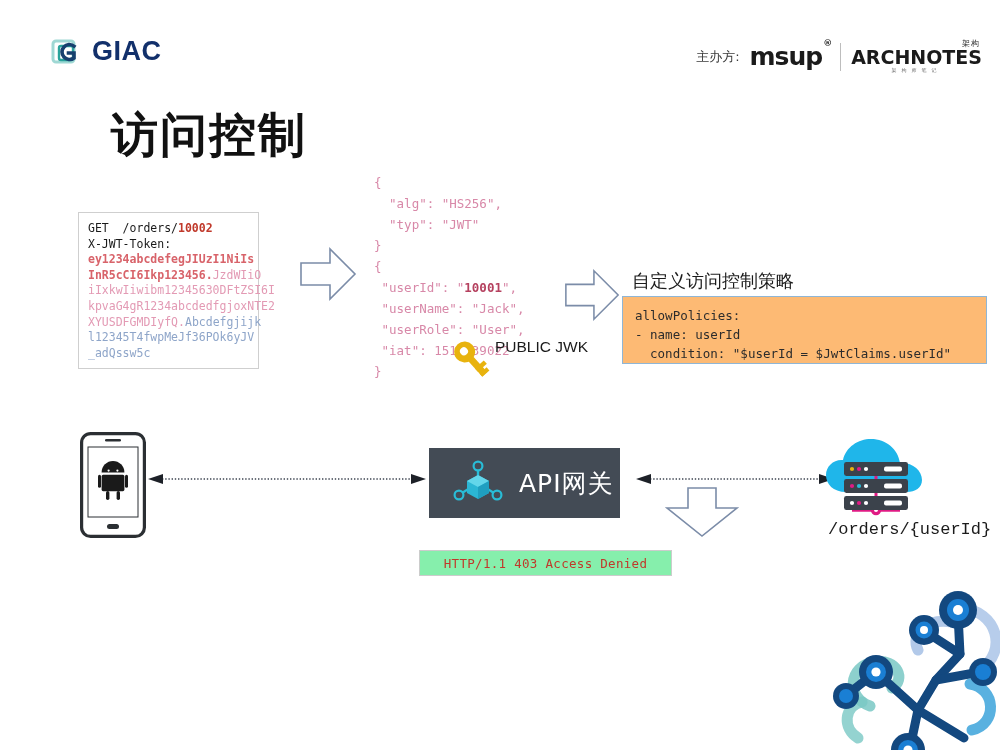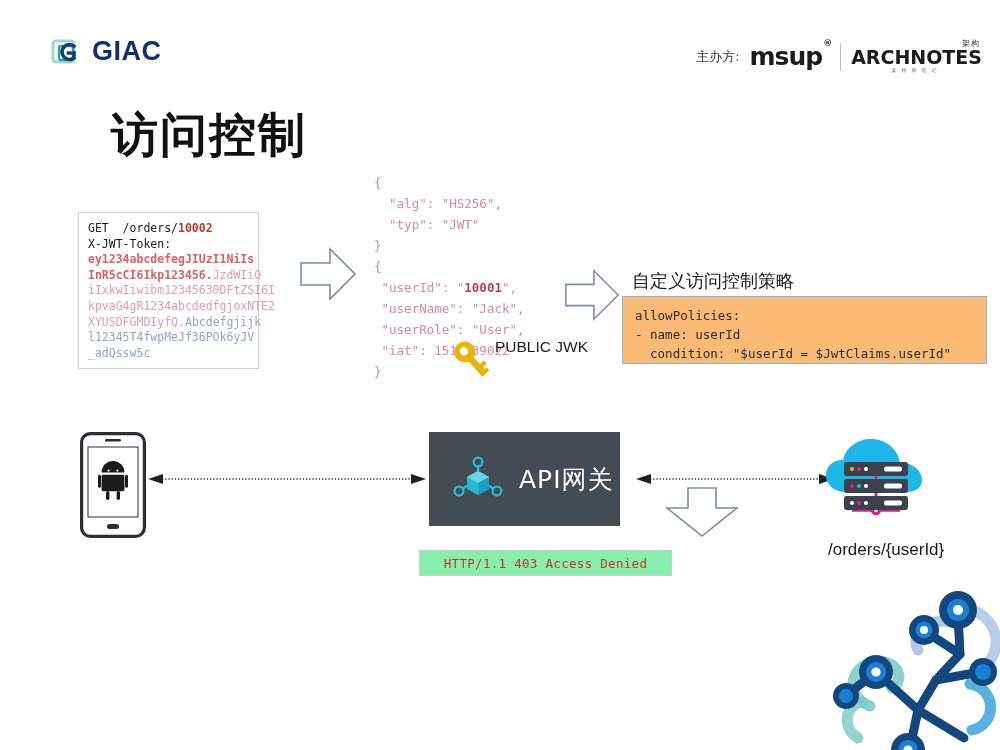--- a/index.html
+++ b/index.html
@@ -69,38 +69,38 @@
     padding:9px 12px;font-family:"DejaVu Sans Mono","Liberation Mono",monospace;
     font-size:12.5px;line-height:19px;white-space:pre;color:#2c2c2c;
   }
 
   
   .jwk-wrap{position:absolute;left:449px;top:338px;display:flex;align-items:flex-start;gap:4px;}
   .jwk-label{font-size:15.5px;color:#1b1b1b;font-family:"Liberation Sans",sans-serif;padding-bottom:4px;}
 
   
   .gateway{
-    position:absolute;left:429px;top:432px;width:191px;height:94px;
+    position:absolute;left:429px;top:448px;width:191px;height:70px;
     background:#434b55;display:flex;align-items:center;gap:14px;padding-left:22px;box-sizing:border-box;
   }
   .gw-label{font-size:25px;color:#ffffff;font-family:"DejaVu Sans",sans-serif;letter-spacing:1px;}
 
   
   .resp-box{
     position:absolute;left:419px;top:550px;width:253px;height:26px;
     border:1px solid #cccccc;background:#86efac;box-sizing:border-box;
     display:flex;align-items:center;justify-content:center;
     font-family:"DejaVu Sans Mono","Liberation Mono",monospace;
     font-size:12.5px;color:#c0392b;letter-spacing:0.3px;
   }
 
   
   .backend-label{
-    position:absolute;left:828px;top:540px;font-size:17px;color:#1b1b1b;
-    font-family:Liberation Sans, sans-serif;
+    position:absolute;left:828px;top:520px;font-size:17px;color:#1b1b1b;
+    font-family:Liberation Mono, monospace;
   }
 
   svg{display:block;overflow:visible;}
   .abs{position:absolute;}
 </style>
 </head>
 <body>
 
 <div class="slide">
 

